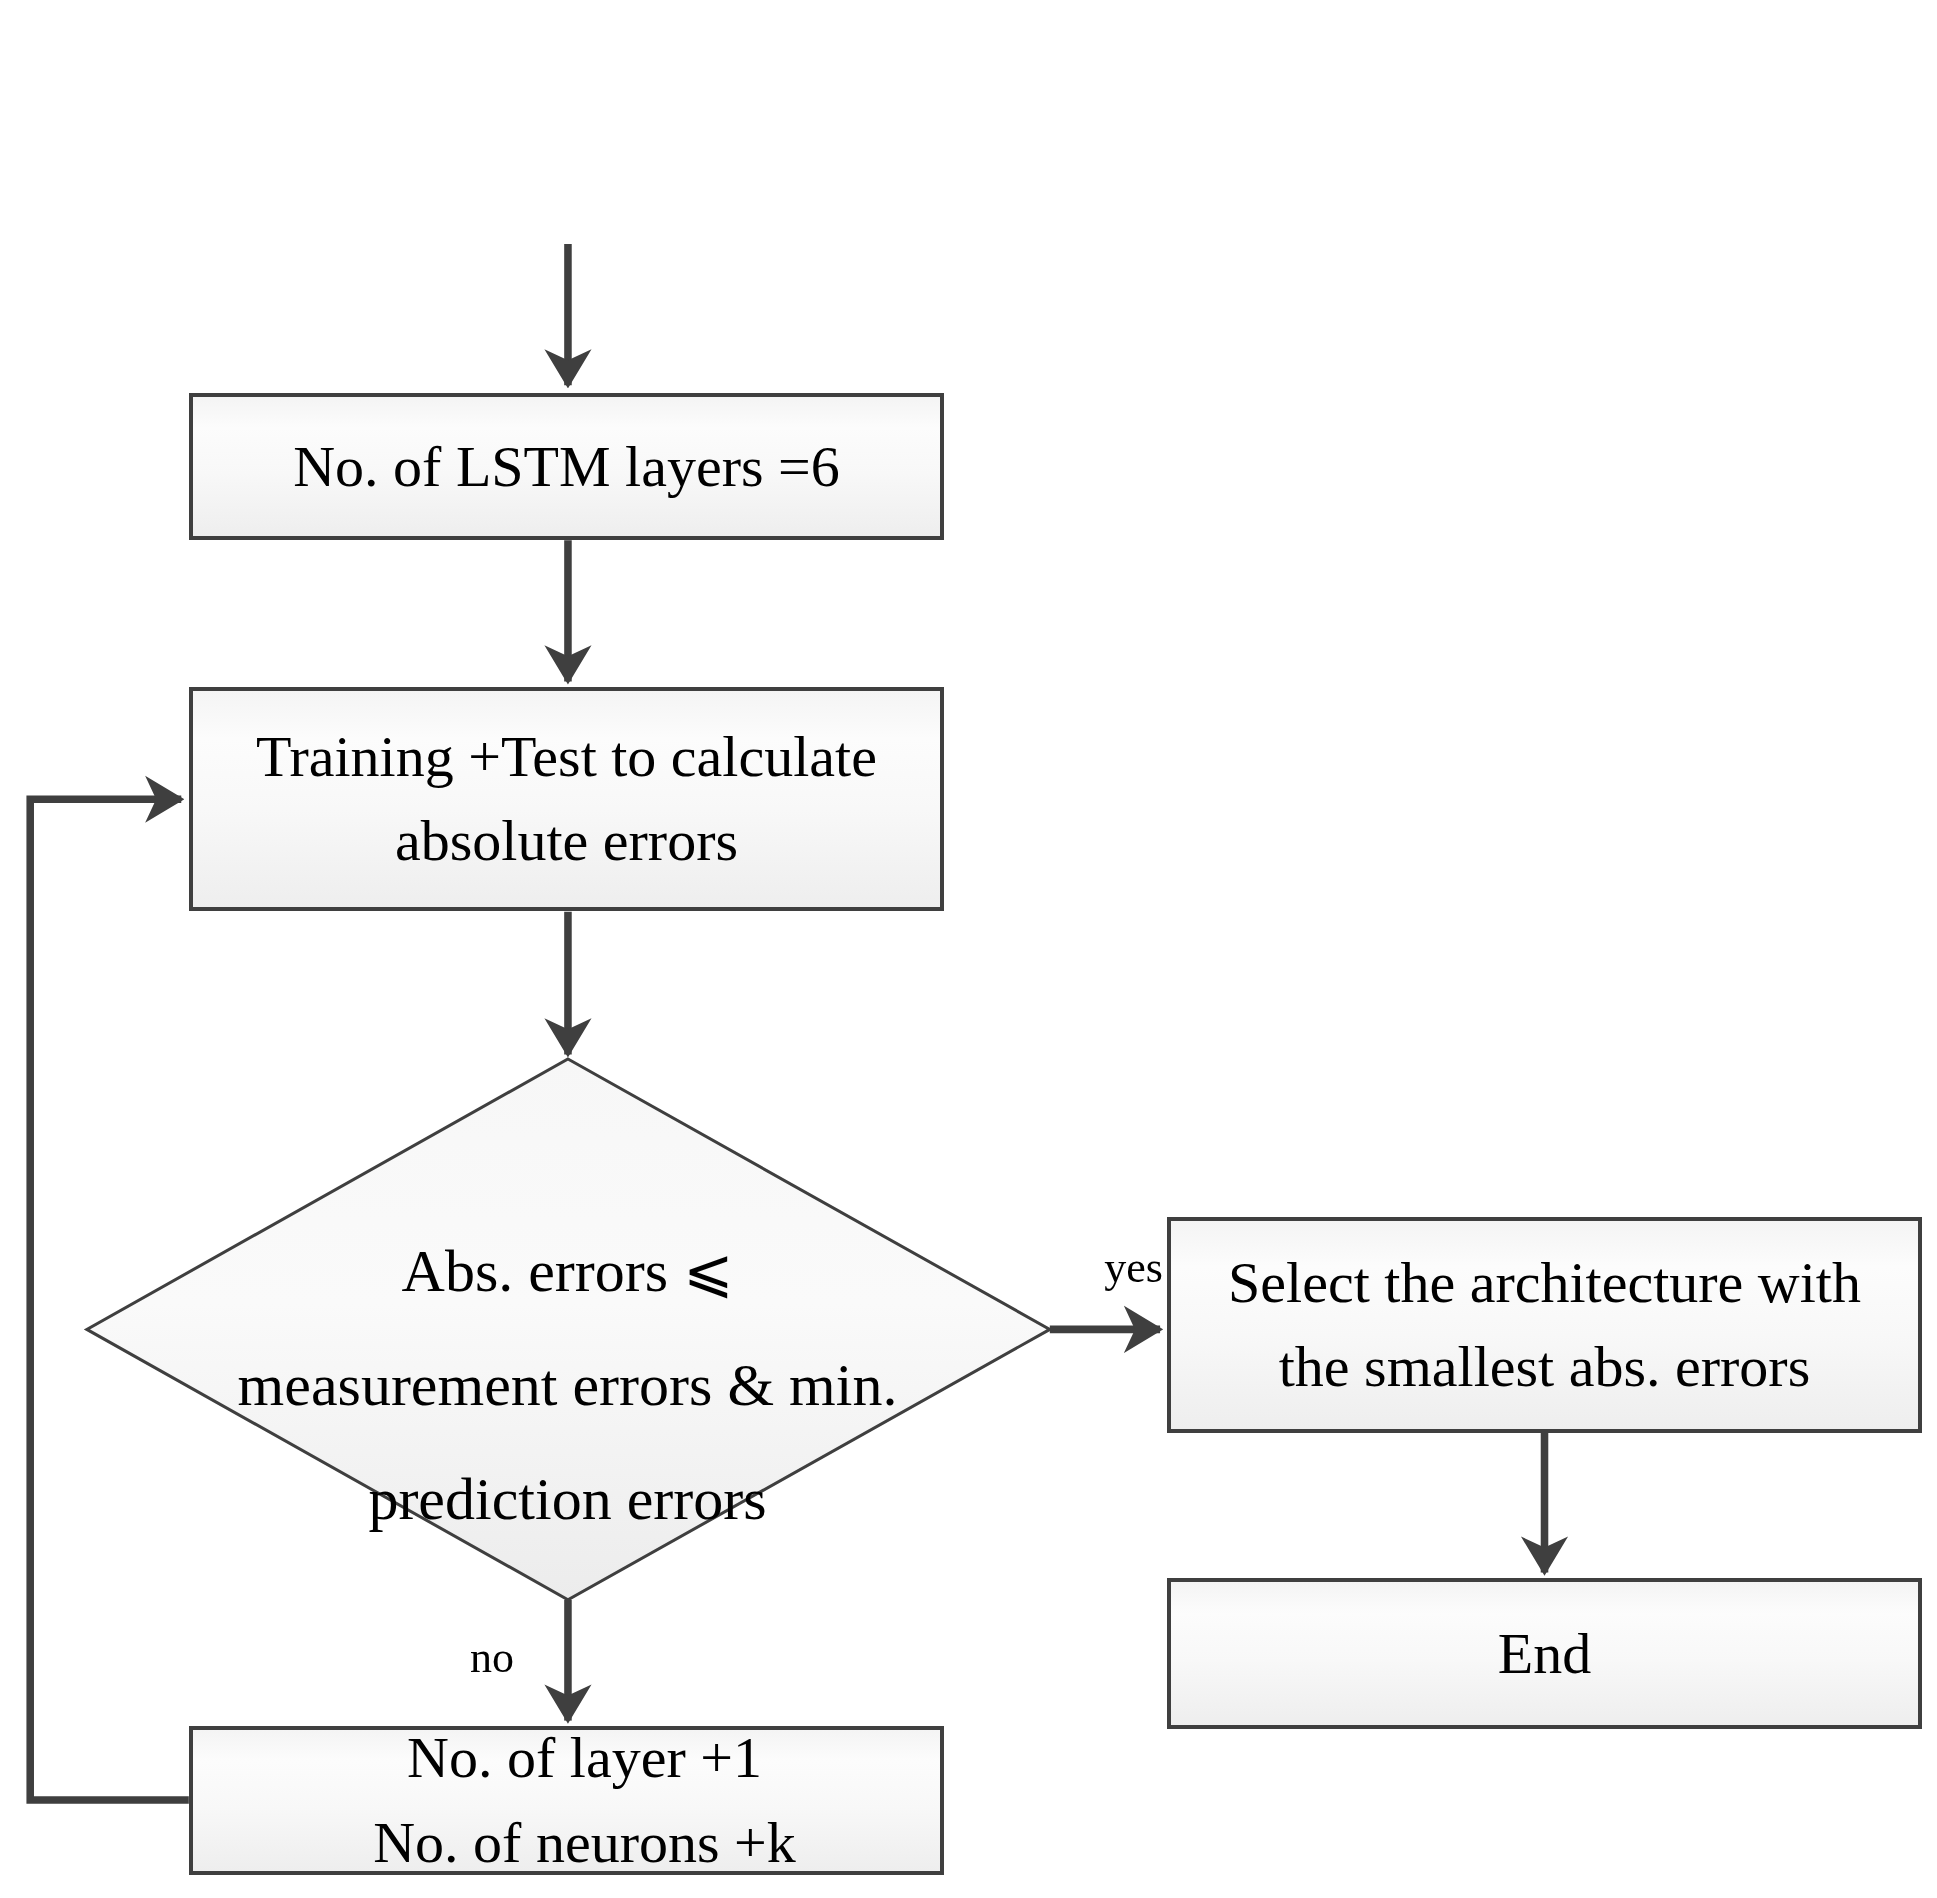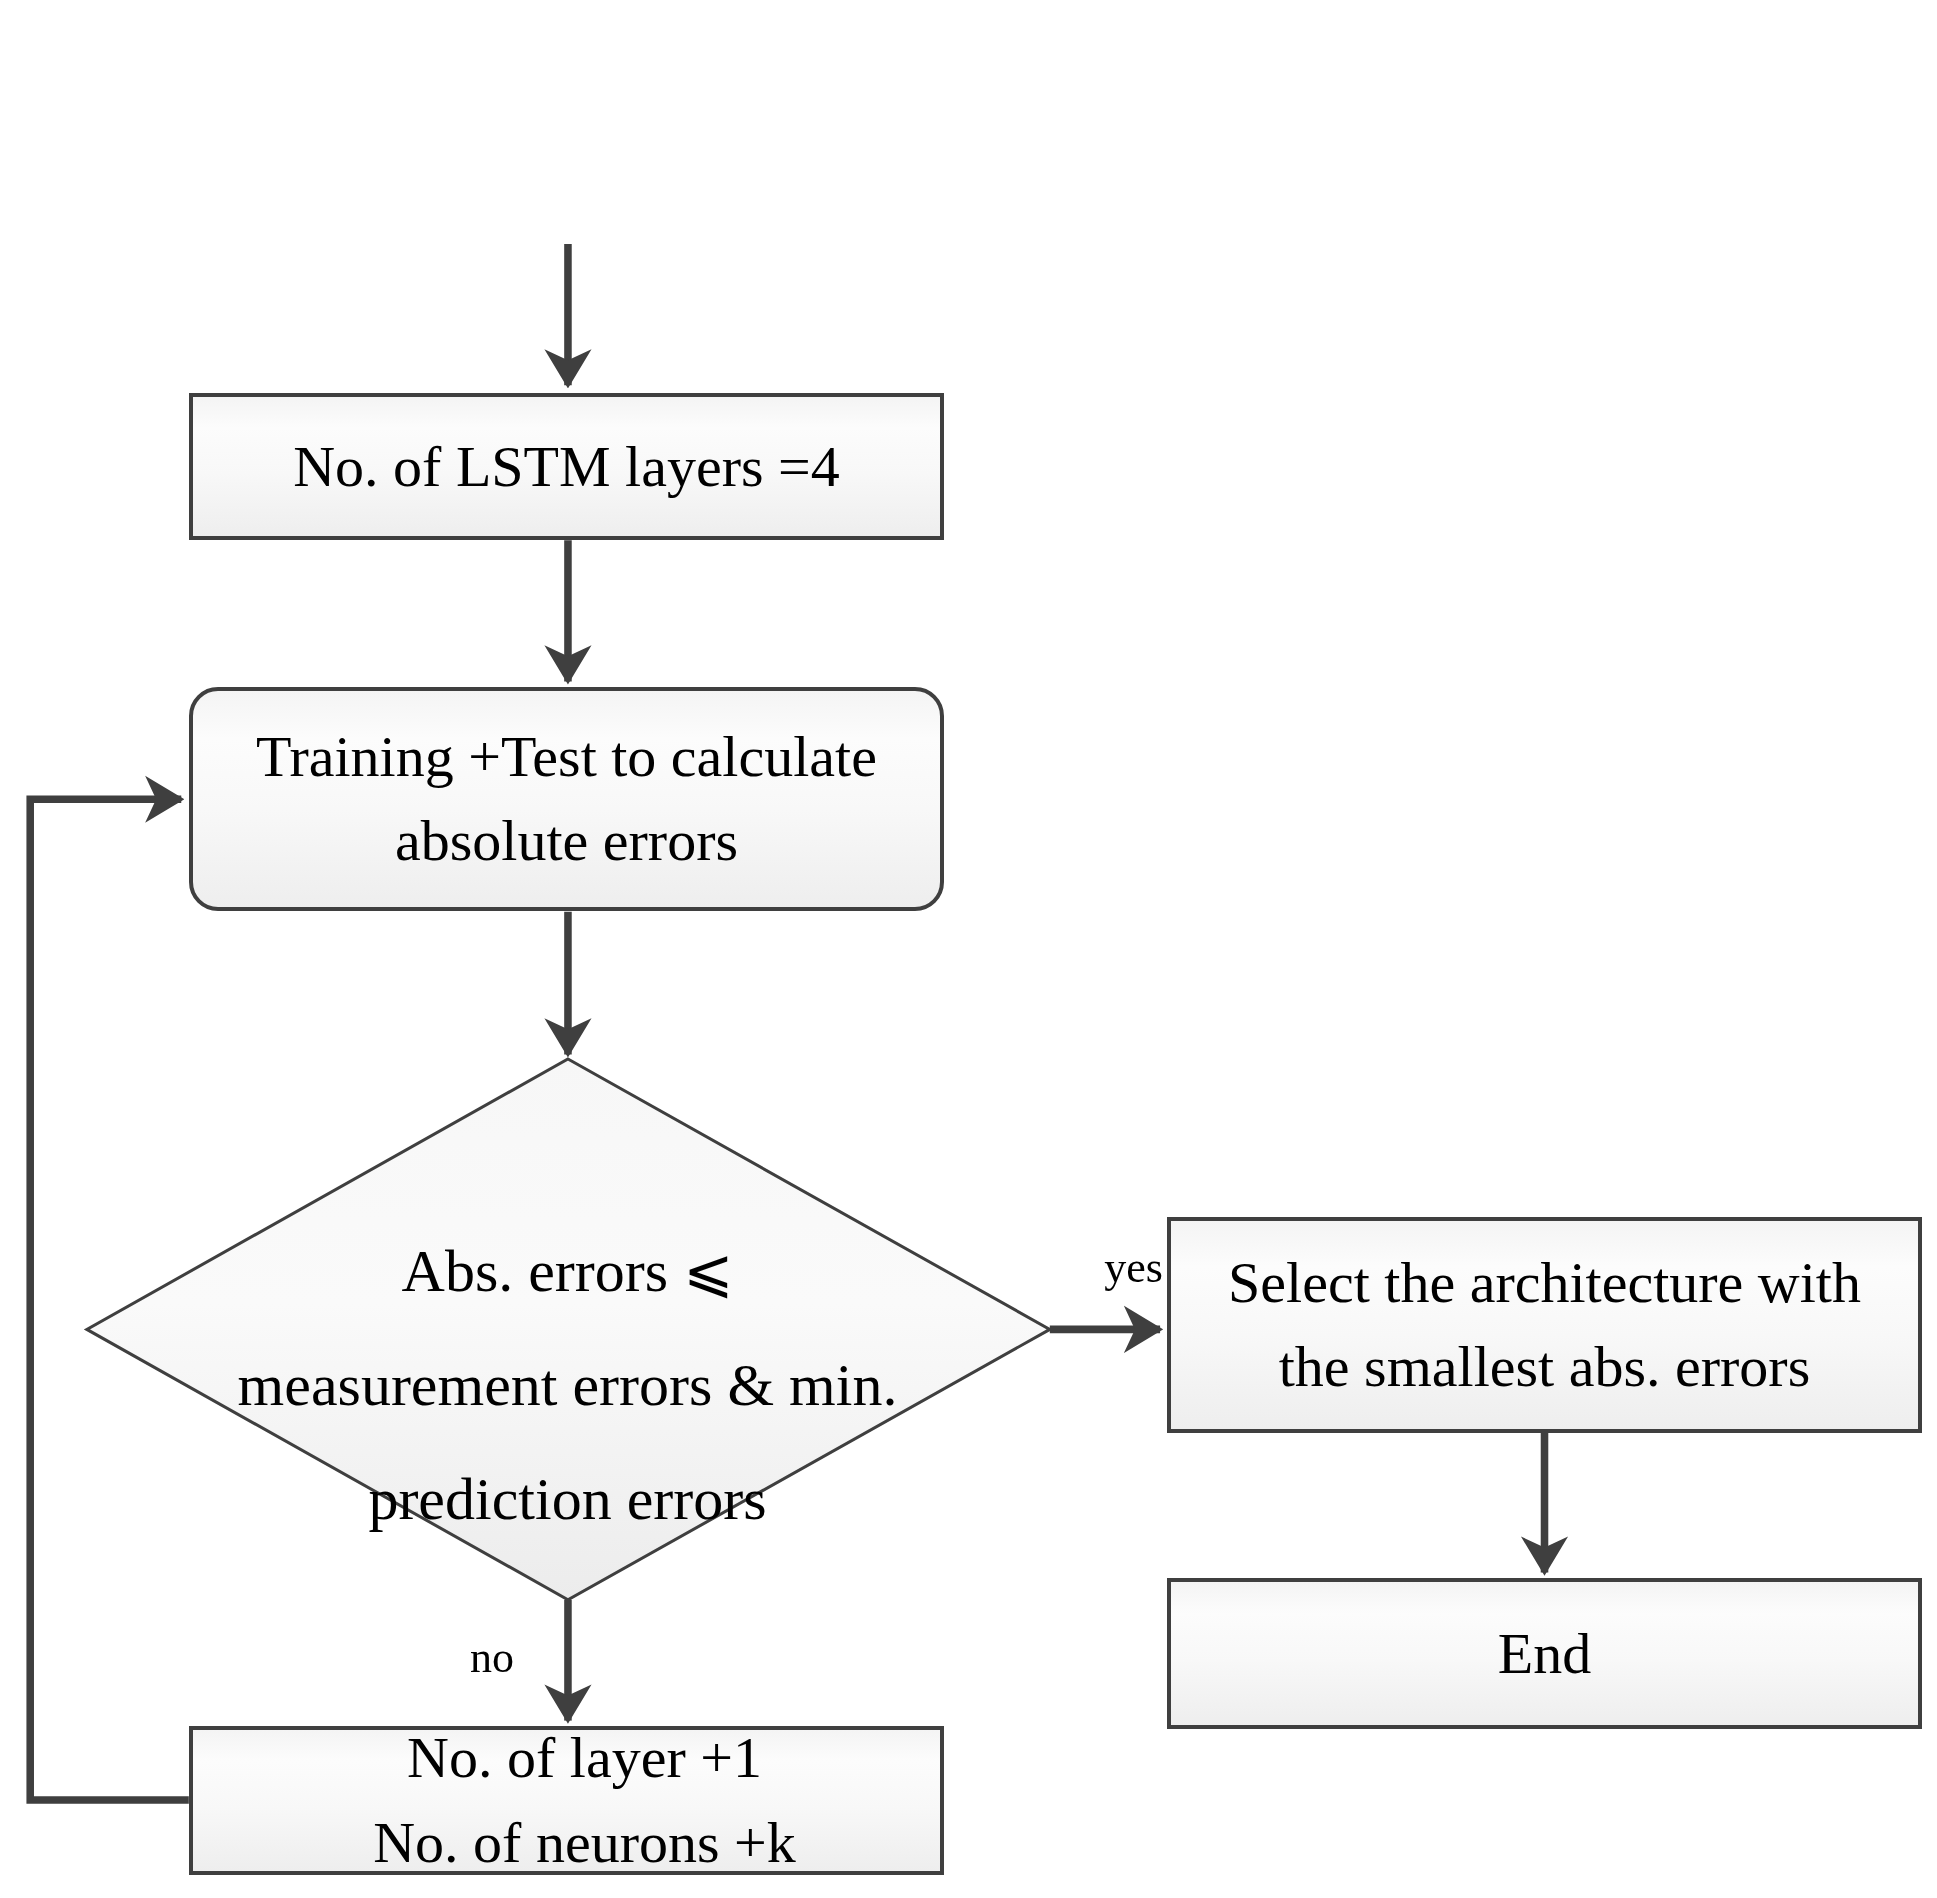--- a/index.html
+++ b/index.html
@@ -36,21 +36,21 @@
   .node .lbl {
     white-space: pre-line;
     font-size: 58px;
     line-height: 1.28;
     color: #000000;
   }
   .node.two-line .lbl { line-height: 1.45; }
   .node.one-line .lbl { line-height: 1.2; }
   #node-specify   { left: 189px;  top: 19px;   width: 755px; height: 225px; }
   #node-init      { left: 189px;  top: 393px;  width: 755px; height: 147px; }
-  #node-train     { left: 189px;  top: 687px;  width: 755px; height: 224px; border-radius: 29px; }
+  #node-train     { left: 189px;  top: 687px;  width: 755px; height: 224px; }
   #node-increment { left: 189px;  top: 1726px; width: 755px; height: 149px; padding-left: 36px; }
   #node-select    { left: 1167px; top: 1217px; width: 755px; height: 216px; }
   #node-end       { left: 1167px; top: 1578px; width: 755px; height: 151px; text-align: center; }
 
   #decision-label {
     position: absolute;
     left: 190px;
     top: 1103px;
     width: 755px;
     height: 453px;
@@ -97,21 +97,21 @@
     <path d="M 752 715 L 752 902" stroke="#3f3f3f" stroke-width="10" fill="none" marker-end="url(#arrowhead)"></path>
     <path d="M 752 1207 L 752 1396" stroke="#3f3f3f" stroke-width="10" fill="none" marker-end="url(#arrowhead)"></path>
     <path d="M 752 2118 L 752 2278" stroke="#3f3f3f" stroke-width="10" fill="none" marker-end="url(#arrowhead)"></path>
     <path d="M 1390 1760 L 1536 1760" stroke="#3f3f3f" stroke-width="10" fill="none" marker-end="url(#arrowhead)"></path>
     <path d="M 2045 1897 L 2045 2082" stroke="#3f3f3f" stroke-width="10" fill="none" marker-end="url(#arrowhead)"></path>
     <path d="M 250 2383 L 40 2383 L 40 1058 L 240 1058" stroke="#3f3f3f" stroke-width="10" fill="none" stroke-linejoin="miter" marker-end="url(#arrowhead)"></path>
   </svg>
 
 
   <div class="node one-line" id="node-init">
-    <span class="lbl">No. of LSTM layers =4</span>
+    <span class="lbl">No. of LSTM layers =6</span>
   </div>
 
   <div class="node two-line" id="node-train">
     <span class="lbl">Training +Test to calculate
 absolute errors</span>
   </div>
 
   <div id="decision-label">
     <span class="lbl">Abs. errors ⩽
 measurement errors &amp; min.

